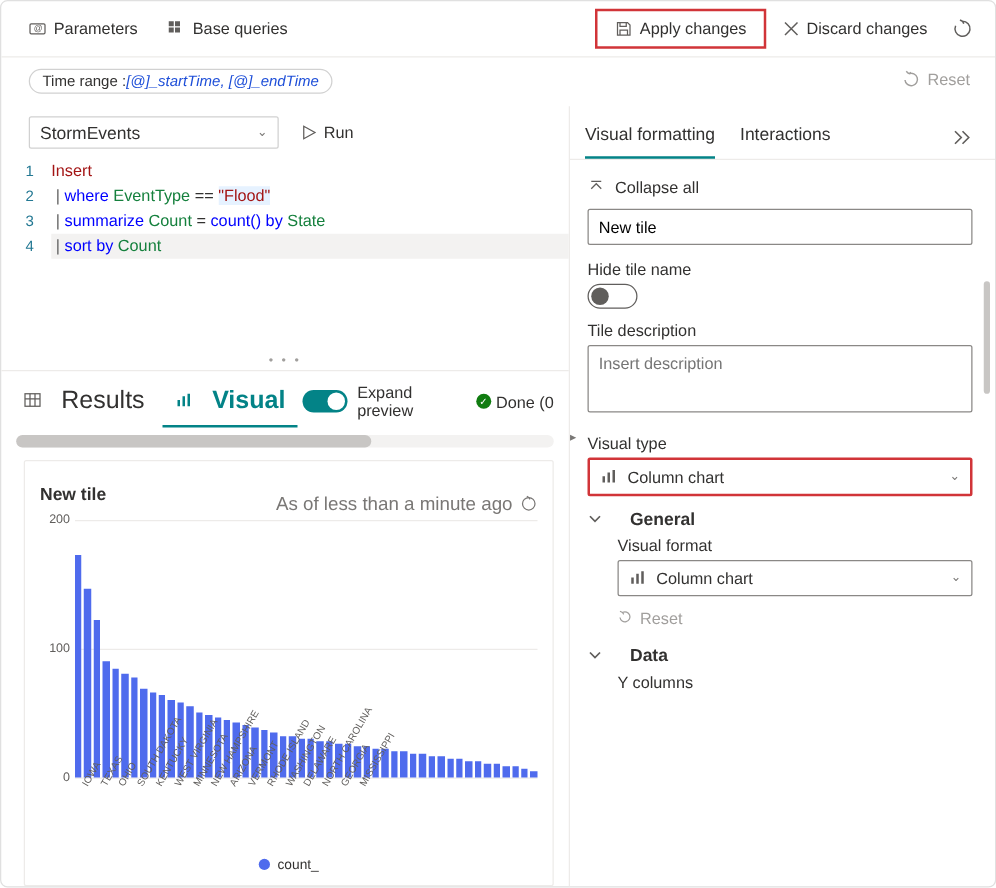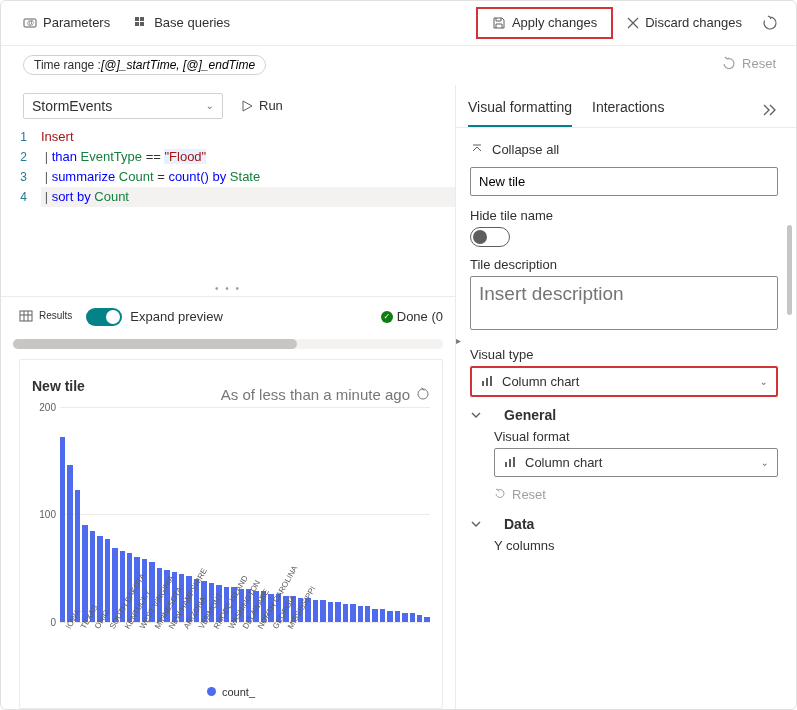--- a/index.html
+++ b/index.html
@@ -9,21 +9,21 @@
   .topbar { display: flex; align-items: center; padding: 6px 12px; border-bottom: 1px solid #edebe9; gap: 4px; }
   .topbar-item { display: inline-flex; align-items: center; gap: 6px; padding: 6px 10px; cursor: pointer; border-radius: 2px; }
   .topbar-spacer { flex: 1; }
   .apply-highlight { border: 2px solid #d13438; padding: 4px 8px; }
   .refresh-icon { padding: 6px 6px; }
 
   
   .timebar { display: flex; align-items: flex-end; padding: 6px 12px 10px 22px; gap: 8px; }
   .time-chip { display: inline-flex; align-items: center; border: 1px solid #d1d1d1; border-radius: 12px; padding: 2px 10px; font-size: 12px; color: #616161; background: #fff; }
   .time-chip .tr-label { color: #323130; }
-  .time-chip .tr-val { color: #000000; font-style: italic; }
+  .time-chip .tr-val { color: #1d4ed8; font-style: italic; }
   .timebar-spacer { flex: 1; }
   .reset-btn { display: inline-flex; align-items: center; gap: 6px; color: #a19f9d; padding: 4px 8px; }
 
   
   .main { display: flex; height: calc(100% - 80px); }
   .left { flex: 1; min-width: 0; display: flex; flex-direction: column; border-right: 1px solid #edebe9; }
   .right { width: 340px; display: flex; flex-direction: column; position: relative; }
 
   
   .query-head { display: flex; align-items: center; gap: 8px; padding: 8px 16px 8px 22px; }
@@ -41,21 +41,21 @@
   .tk-kw { color: #0000ff; }
   .tk-str { color: #a31515; background: #e6f2ff; }
   .tk-func { color: #0000ff; }
   .tk-var { color: #15803d; }
   .line-hl { background: #f3f2f1; flex:1; }
 
   .drag-handle { text-align: center; color: #a19f9d; font-size: 10px; letter-spacing: 2px; padding: 6px 0 2px; }
 
   
   .results-tabs { display: flex; align-items: center; padding: 4px 8px; gap: 4px; border-top: 1px solid #edebe9; }
-  .rtab { display: inline-flex; align-items: center; gap: 6px; padding: 8px 10px; font-size: 10px; border-bottom: 2px solid transparent; }
+  .rtab { display: inline-flex; align-items: center; gap: 16px; padding: 8px 10px; font-size: 20px; border-bottom: 2px solid transparent; }
   .rtab.active { border-bottom-color: #038387; color: #038387; font-weight: 600; }
   .toggle { position: relative; width: 36px; height: 18px; background: #038387; border-radius: 10px; }
   .toggle::after { content:""; position:absolute; right:2px; top:2px; width:14px; height:14px; background:#fff; border-radius:50%; }
   .status-done { display: inline-flex; align-items: center; gap: 4px; margin-left: auto; padding-right: 4px; white-space: nowrap; }
   .status-dot { width: 12px; height: 12px; border-radius: 50%; background: #107c10; display:inline-flex; align-items:center; justify-content:center; color:#fff; font-size:8px; }
 
   .hscroll { height: 10px; margin: 2px 10px 6px 10px; background: #f3f2f1; border-radius: 5px; position: relative; }
   .hscroll-thumb { position:absolute; left:0; width:66%; height:100%; background:#c8c6c4; border-radius:5px; }
   .hscroll-arrow { position:absolute; top:-2px; font-size:10px; color:#797775; }
   .hscroll-arrow.l { left:-6px; }
@@ -81,21 +81,21 @@
   
   .rp-tabs { display:flex; align-items:center; padding: 8px 12px 0 12px; gap: 20px; border-bottom:1px solid #edebe9; }
   .rp-tab { padding: 6px 0 10px; font-size:14px; border-bottom:2px solid transparent; }
   .rp-tab.active { border-bottom-color:#038387; font-weight:400; }
   .rp-more { margin-left:auto; padding:6px; }
   .rp-body { padding: 10px 18px 10px 14px; overflow:auto; flex:1; }
   .rp-scrollbar { position:absolute; right:4px; top:140px; width:5px; height:90px; background:#c8c6c4; border-radius:3px; }
   .collapse-all { display:flex; align-items:center; gap:8px; padding:4px 0 10px; }
   .field-label { font-size:13px; margin:6px 0 4px; }
   .text-input { width:100%; border:1px solid #8a8886; border-radius:2px; padding:6px 8px; font-size:13px; }
-  .text-area { width:100%; border:1px solid #8a8886; border-radius:2px; padding:6px 8px; font-size:19px; height:54px; resize:none; }
+  .text-area { width:100%; border:1px solid #8a8886; border-radius:2px; padding:6px 8px; font-size:13px; height:54px; resize:none; }
   .toggle-off { position:relative; width:40px; height:20px; border:1px solid #605e5c; border-radius:10px; background:#fff; margin:4px 0 10px; }
   .toggle-off::after { content:""; position:absolute; left:2px; top:2px; width:14px; height:14px; background:#605e5c; border-radius:50%; }
   .visual-type-row { border:2px solid #d13438; border-radius:2px; margin-top:4px; }
   .dropdown { display:flex; align-items:center; gap:8px; border:1px solid #8a8886; border-radius:2px; padding:6px 8px; width:100%; }
   .dropdown.plain-border { border:1px solid #8a8886; }
   .section-head { display:flex; align-items:center; gap:22px; padding:10px 0 6px; font-weight:700; font-size:14px; }
   .sub-label { font-size:13px; margin-left:24px; margin-bottom:4px; }
   .sub-indent { margin-left:24px; }
   .reset-link { display:flex; align-items:center; gap:6px; color:#a19f9d; margin:10px 0 4px 24px; }
 
@@ -173,21 +173,21 @@
       </div>
     </div>
 
     <div class="editor">
       <div class="eline">
           <span class="lnum">1</span>
           <span class="code"><span class="tk-id">Insert</span></span>
         </div>
       <div class="eline">
           <span class="lnum">2</span>
-          <span class="code"> <span class="tk-pipe">|</span> <span class="tk-kw">than</span> <span class="tk-var">EventType</span> <span>==</span> <span class="tk-str">"Flood"</span></span>
+          <span class="code"> <span class="tk-pipe">|</span> <span class="tk-kw">where</span> <span class="tk-var">EventType</span> <span>==</span> <span class="tk-str">"Flood"</span></span>
         </div>
       <div class="eline">
           <span class="lnum">3</span>
           <span class="code"> <span class="tk-pipe">|</span> <span class="tk-kw">summarize</span> <span class="tk-var">Count</span> <span>=</span> <span class="tk-func">count()</span> <span class="tk-kw">by</span> <span class="tk-var">State</span></span>
         </div>
       <div class="eline">
           <span class="lnum">4</span>
           <span class="code line-hl"> <span class="tk-pipe">|</span> <span class="tk-kw">sort by</span> <span class="tk-var">Count</span></span>
         </div>
     </div>
@@ -197,20 +197,28 @@
 
     <div class="results-tabs">
       <div class="rtab">
         <svg width="14" height="14">
             <rect x="1" y="2" width="12" height="10" fill="none" stroke="#605e5c"></rect>
             <line x1="1" y1="6" x2="13" y2="6" stroke="#605e5c"></line>
             <line x1="5" y1="2" x2="5" y2="12" stroke="#605e5c"></line>
             <line x1="9" y1="2" x2="9" y2="12" stroke="#605e5c"></line>
           </svg>
         <span>Results</span>
+      </div>
+      <div class="rtab active">
+        <svg width="14" height="14">
+            <rect x="2" y="7" width="2" height="5" fill="#038387"></rect>
+            <rect x="6" y="4" width="2" height="8" fill="#038387"></rect>
+            <rect x="10" y="2" width="2" height="10" fill="#038387"></rect>
+          </svg>
+        <span>Visual</span>
       </div>
       <div class="toggle"></div>
       <span style="margin-left:4px">Expand preview</span>
       <div class="status-done">
         <span class="status-dot">✓</span>
         <span>Done (0</span>
       </div>
     </div>
 
     <div style="position:relative; padding:0 2px;">

